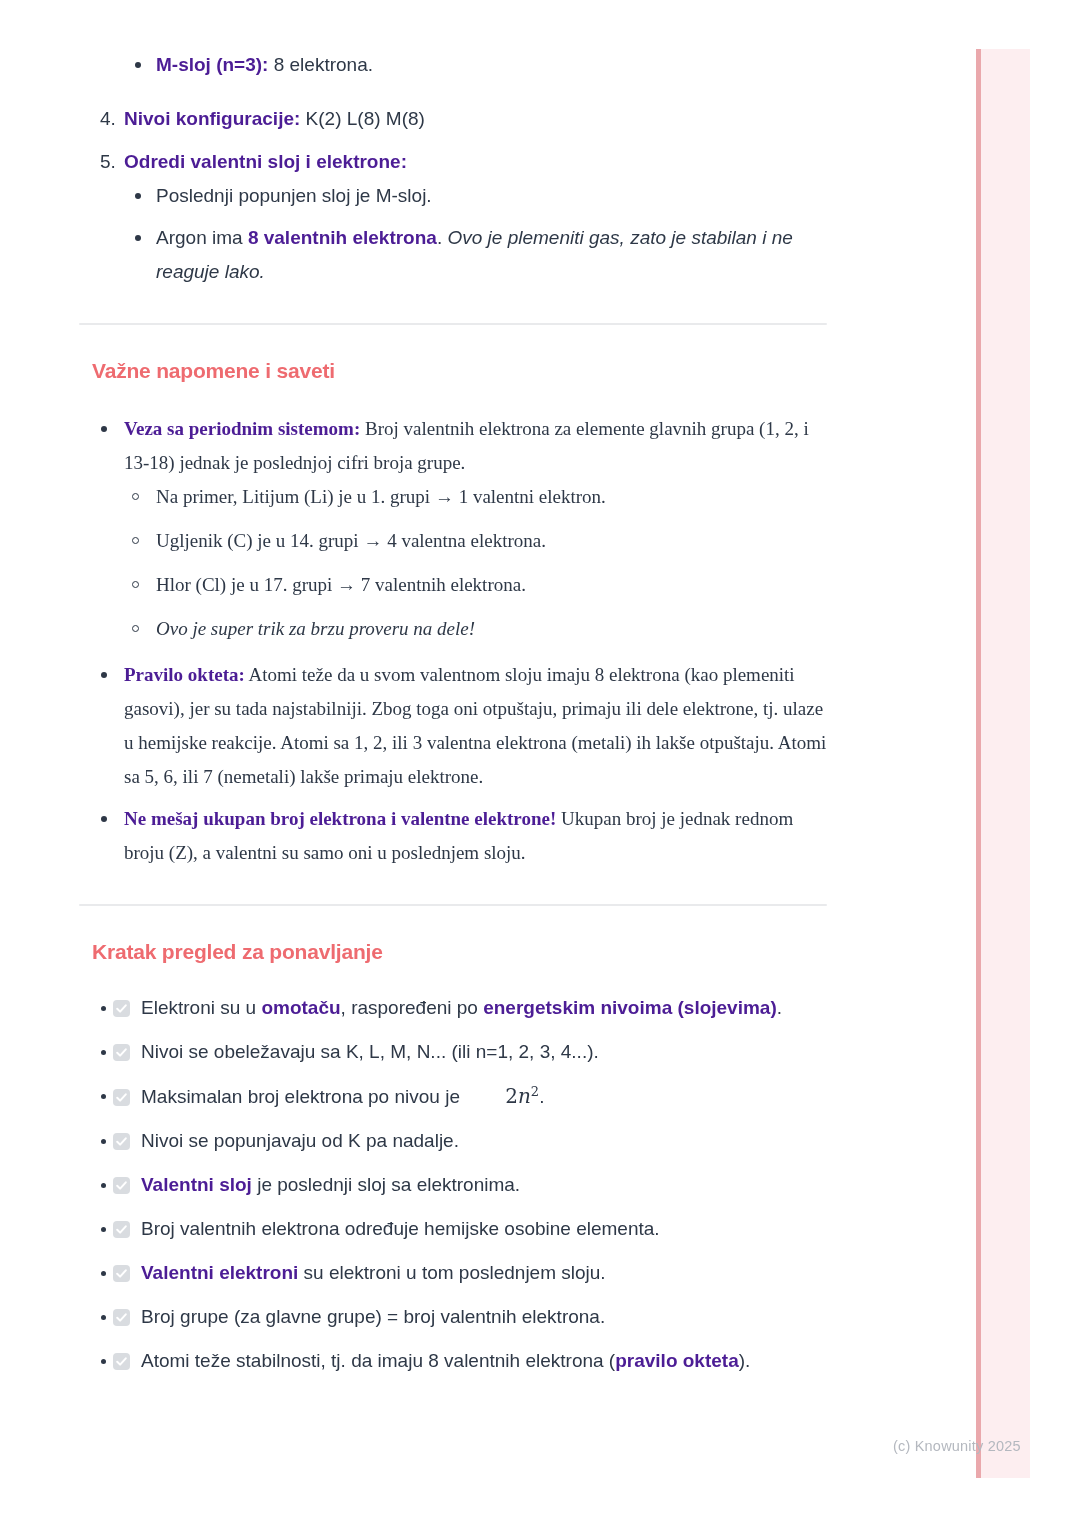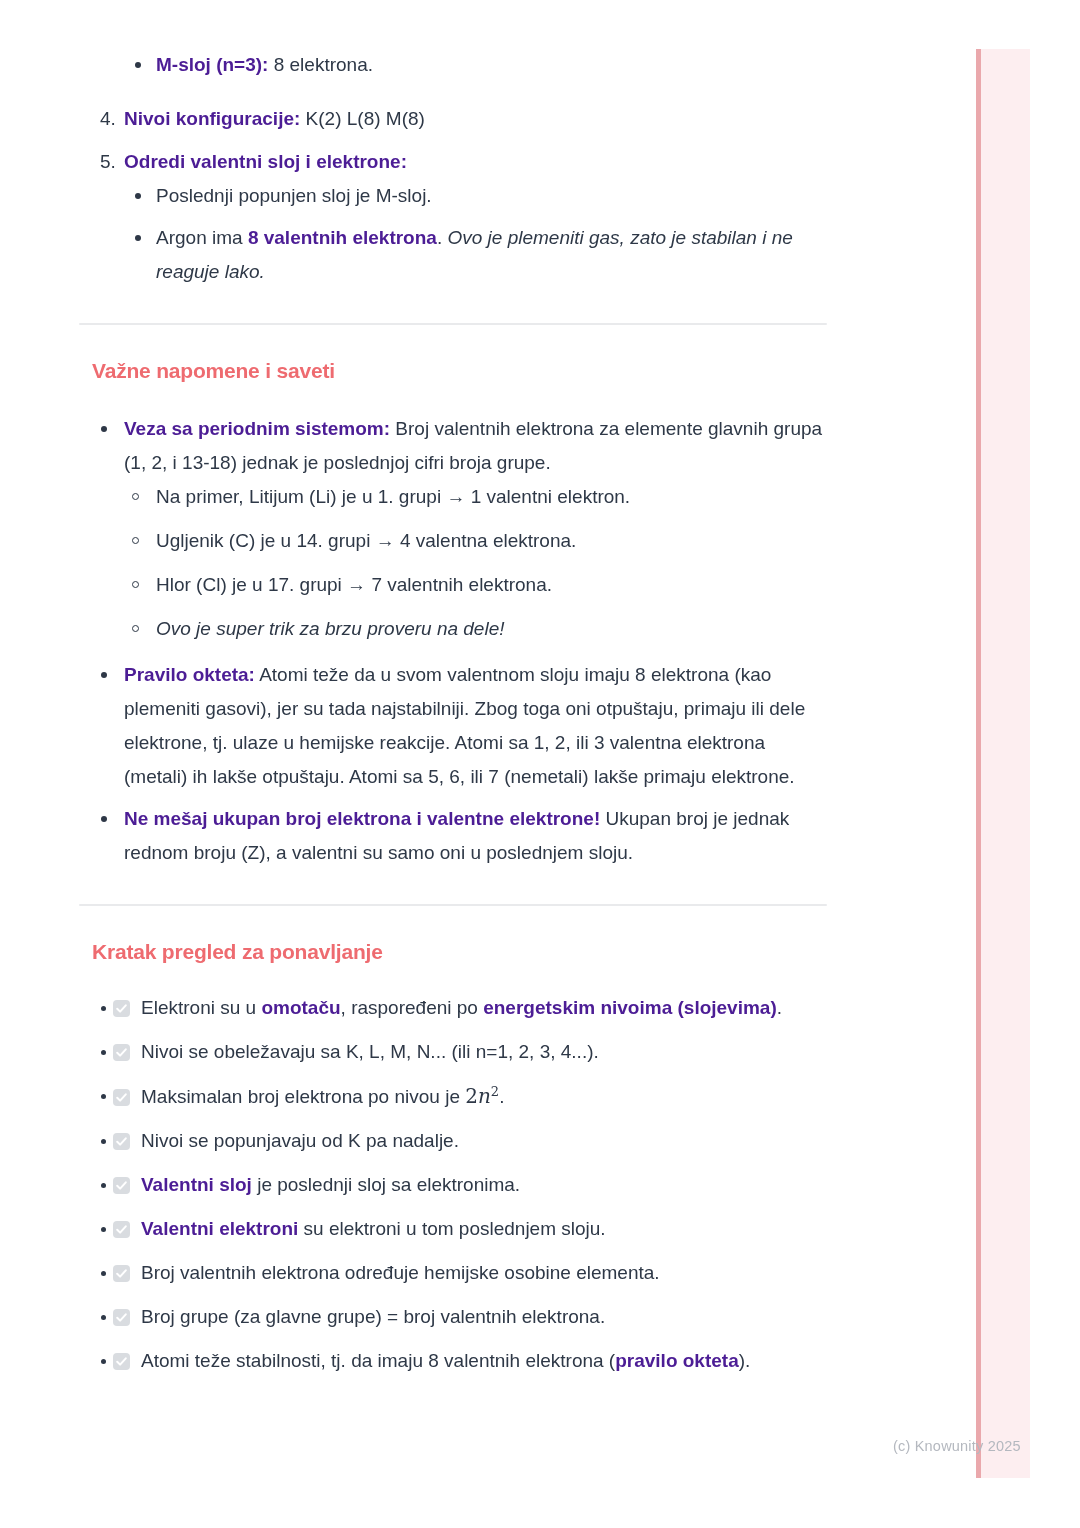--- a/index.html
+++ b/index.html
@@ -61,21 +61,21 @@
 
   .section-heading {
     margin: 28px 0 0 13px;
     font-size: 21px;
     line-height: 36px;
     font-weight: 700;
     color: #ee6b70;
     letter-spacing: -0.2px;
   }
 
-  .ul-main { margin-top: 23px; }
+  .ul-main { margin-top: 23px; font-family: Liberation Serif, serif; }
   .ul-main > li { padding-left: 45px; margin-bottom: 8px; }
   .ul-main > li > .marker { left: 22px; }
 
   .ul-circ { margin: 0 0 12px 0; }
   .ul-circ > li { padding-left: 32px; margin-bottom: 10px; }
   .ul-circ > li > .marker { left: 8px; }
 
   .ul-check { margin-top: 21px; }
   .ul-check > li { padding-left: 34px; margin-bottom: 10px; }
   .ul-check > li > .marker { left: 22px; width: 5px; height: 5px; top: 15px; }
@@ -83,21 +83,21 @@
   .checkbox {
     display: inline-block;
     width: 17px; height: 17px;
     background: #d9dce0;
     border-radius: 4px;
     margin-right: 11px;
     vertical-align: -3px;
   }
   .checkbox svg { display: block; }
 
-  .math { font-family: "DejaVu Serif", serif; font-size: 20px; }
+  .math { font-family: "DejaVu Serif", serif; font-size: 20px; margin-left: 40px; }
   .math .math-var { font-style: italic; }
   .math sup { font-size: 13px; line-height: 0; vertical-align: 7px; }
 
   .stripe {
     position: absolute;
     left: 976px; top: 49px;
     width: 54px; height: 1429px;
     background: #fdeef0;
     border-left: 5px solid #eaa8ac;
   }
@@ -168,25 +168,25 @@
     <li><span class="marker"></span><span class="checkbox"><svg viewBox="0 0 17 17" width="17" height="17">
             <path d="M4.2 8.7l2.9 2.9 5.7-6.3" stroke="#ffffff" stroke-width="2" fill="none" stroke-linecap="round" stroke-linejoin="round"></path>
           </svg></span><span>Nivoi se popunjavaju od K pa nadalje.</span></li>
 
     <li><span class="marker"></span><span class="checkbox"><svg viewBox="0 0 17 17" width="17" height="17">
             <path d="M4.2 8.7l2.9 2.9 5.7-6.3" stroke="#ffffff" stroke-width="2" fill="none" stroke-linecap="round" stroke-linejoin="round"></path>
           </svg></span><b>Valentni sloj</b><span> je poslednji sloj sa elektronima.</span></li>
 
     <li><span class="marker"></span><span class="checkbox"><svg viewBox="0 0 17 17" width="17" height="17">
             <path d="M4.2 8.7l2.9 2.9 5.7-6.3" stroke="#ffffff" stroke-width="2" fill="none" stroke-linecap="round" stroke-linejoin="round"></path>
-          </svg></span><b>Valentni elektroni</b><span> su elektroni u tom poslednjem sloju.</span></li>
+          </svg></span><span>Broj valentnih elektrona određuje hemijske osobine elementa.</span></li>
 
     <li><span class="marker"></span><span class="checkbox"><svg viewBox="0 0 17 17" width="17" height="17">
             <path d="M4.2 8.7l2.9 2.9 5.7-6.3" stroke="#ffffff" stroke-width="2" fill="none" stroke-linecap="round" stroke-linejoin="round"></path>
-          </svg></span><span>Broj valentnih elektrona određuje hemijske osobine elementa.</span></li>
+          </svg></span><b>Valentni elektroni</b><span> su elektroni u tom poslednjem sloju.</span></li>
 
     <li><span class="marker"></span><span class="checkbox"><svg viewBox="0 0 17 17" width="17" height="17">
             <path d="M4.2 8.7l2.9 2.9 5.7-6.3" stroke="#ffffff" stroke-width="2" fill="none" stroke-linecap="round" stroke-linejoin="round"></path>
           </svg></span><span>Broj grupe (za glavne grupe) = broj valentnih elektrona.</span></li>
 
     <li><span class="marker"></span><span class="checkbox"><svg viewBox="0 0 17 17" width="17" height="17">
             <path d="M4.2 8.7l2.9 2.9 5.7-6.3" stroke="#ffffff" stroke-width="2" fill="none" stroke-linecap="round" stroke-linejoin="round"></path>
           </svg></span><span>Atomi teže stabilnosti, tj. da imaju 8 valentnih elektrona (</span><b>pravilo okteta</b><span>).</span></li>
   </ul>
 

